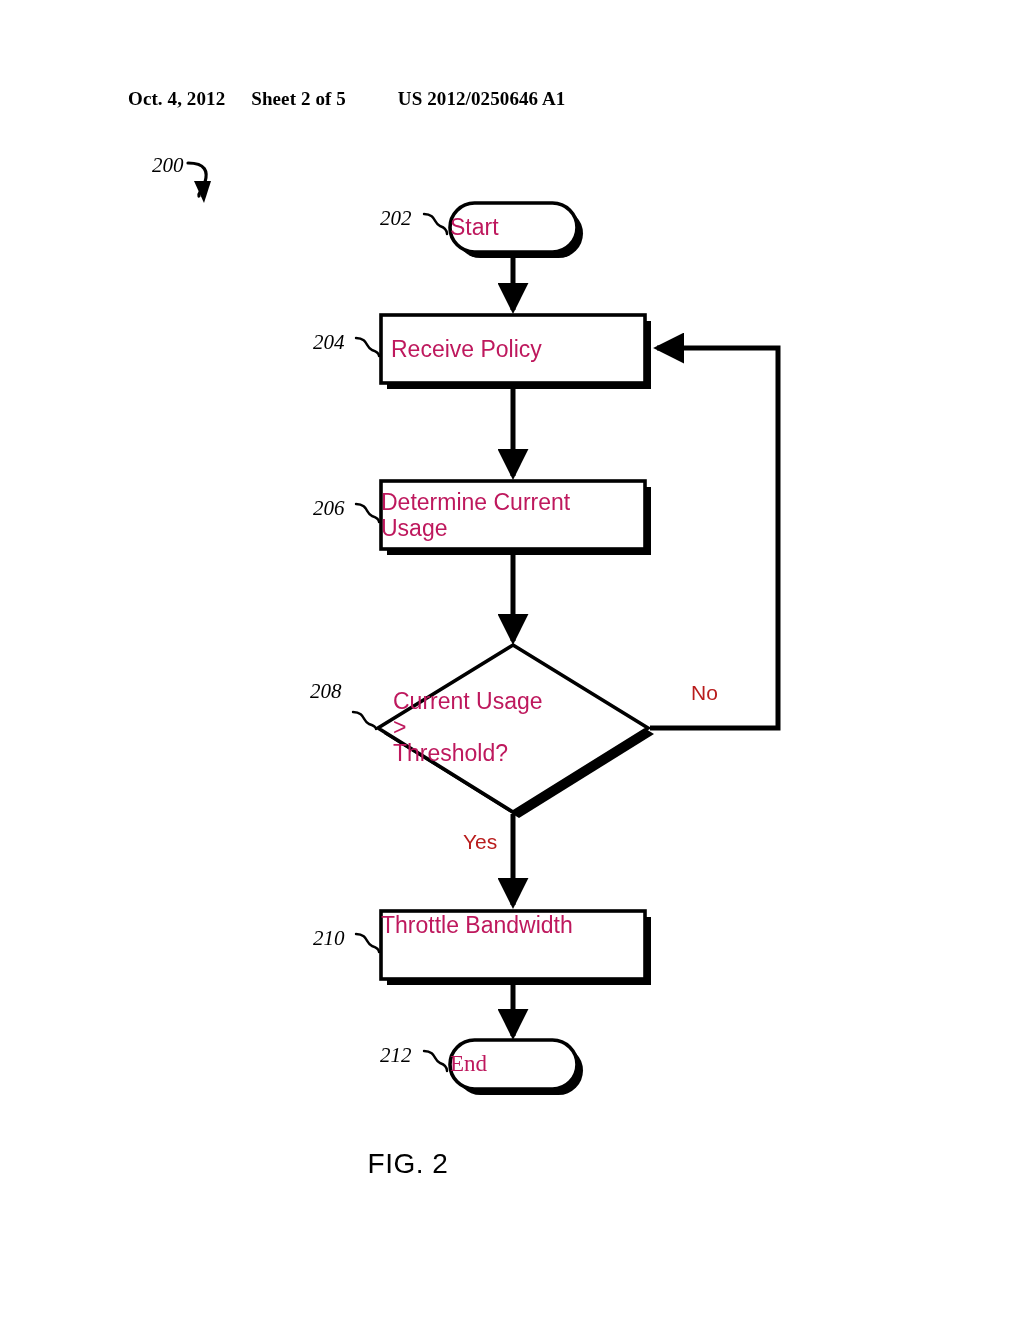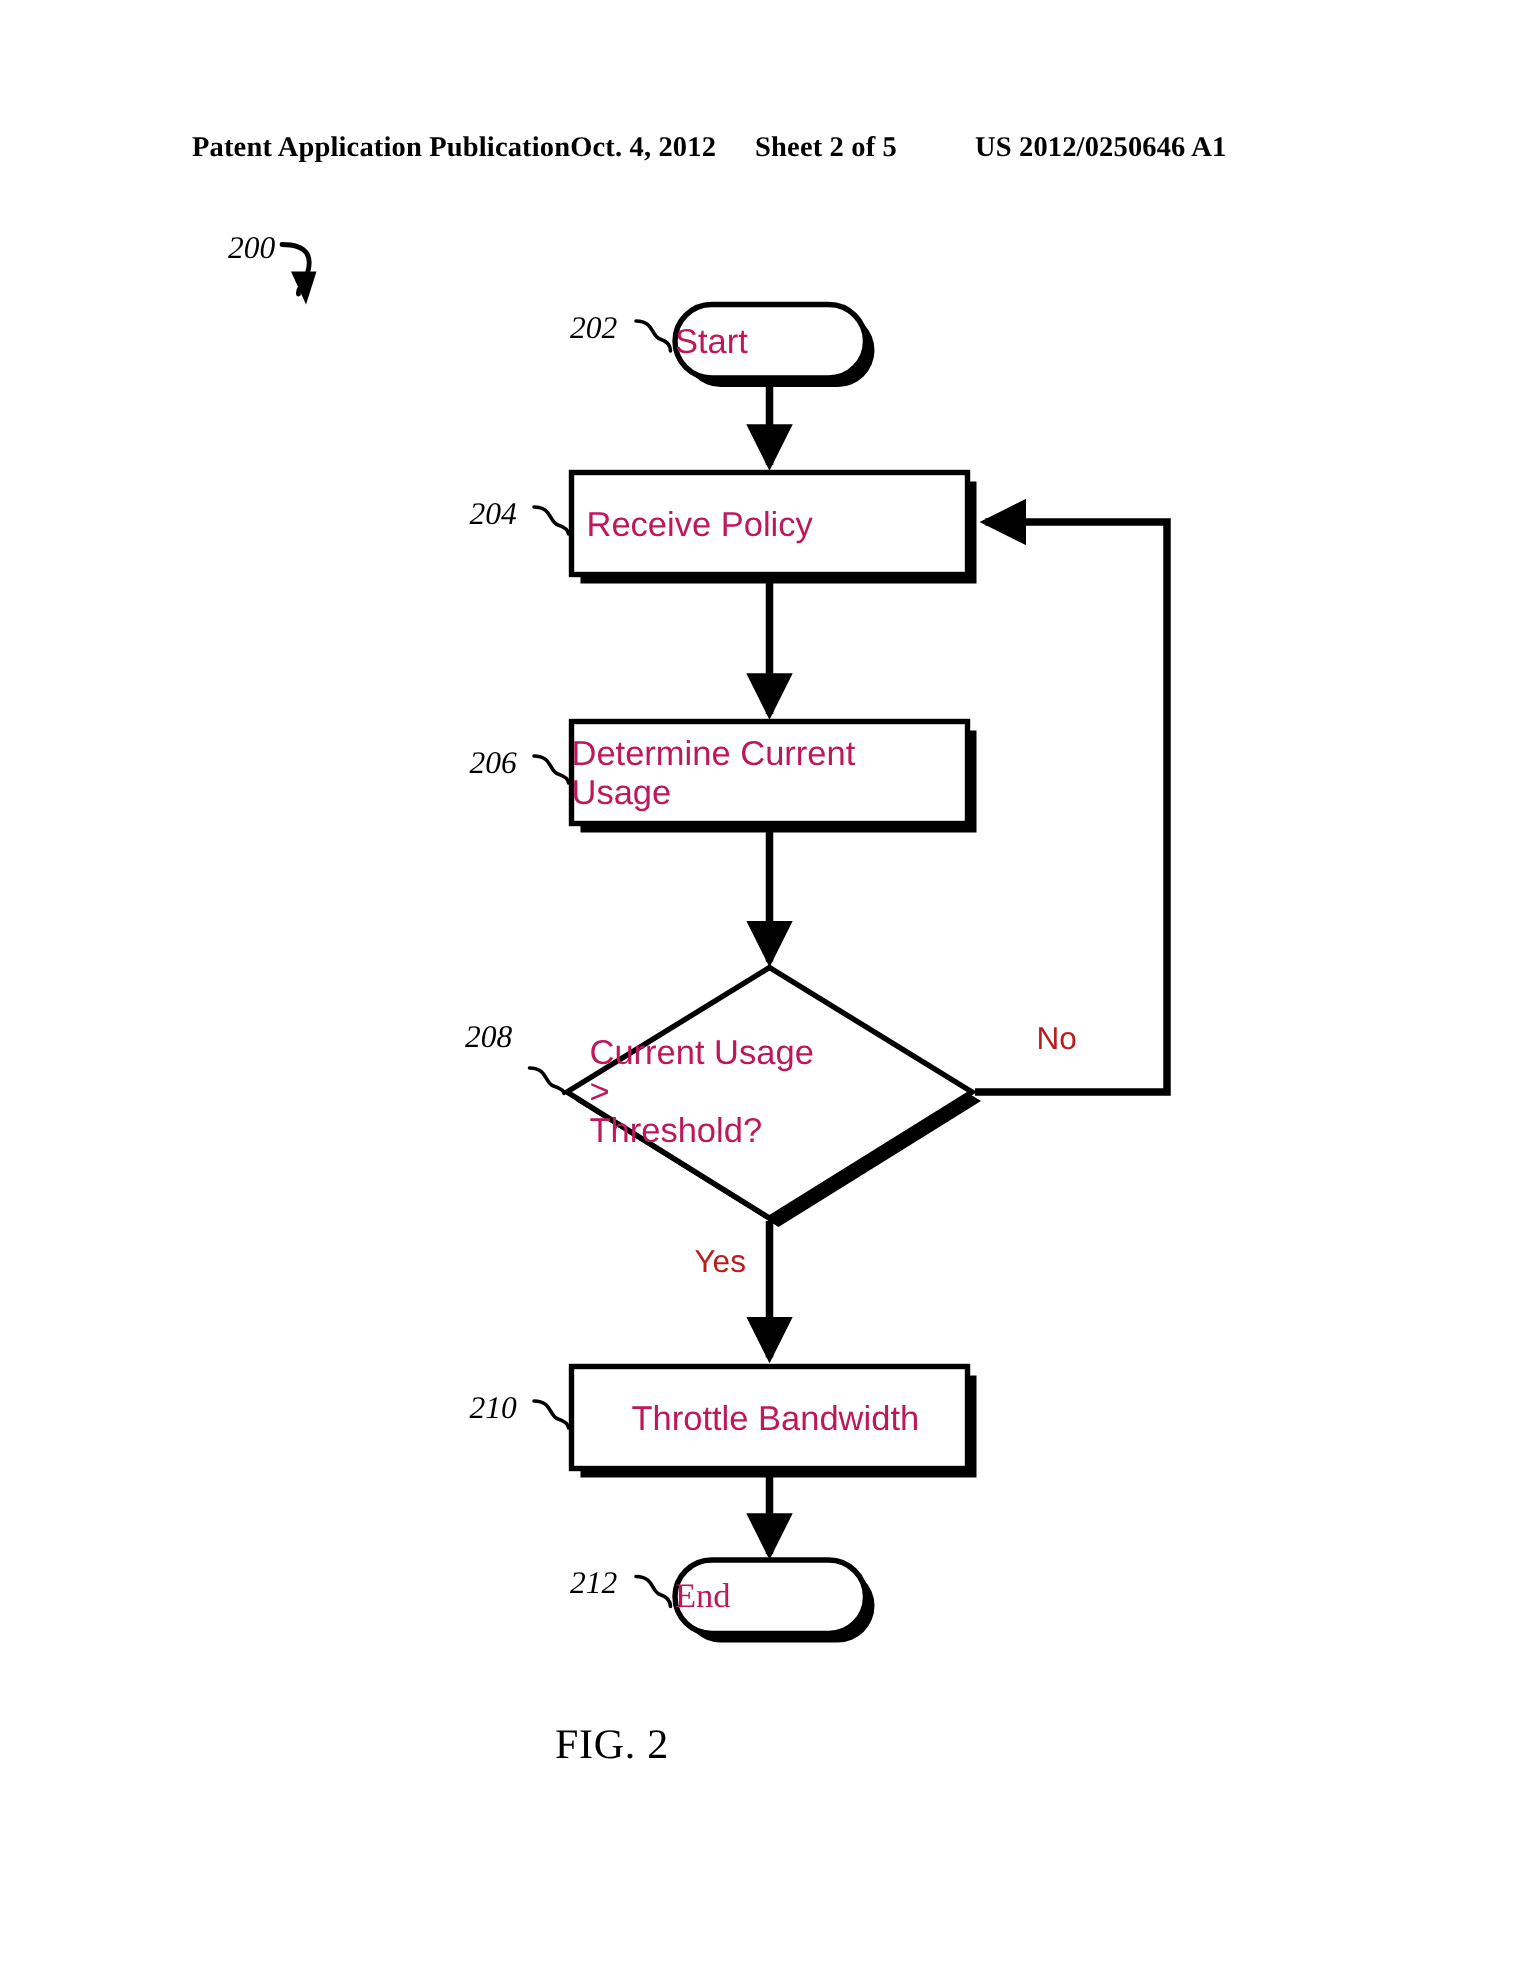--- a/index.html
+++ b/index.html
@@ -75,31 +75,30 @@
     color: #b91c1c;
   }
 
   
   .fig-caption {
     position: absolute;
     left: 0;
     width: 816px;
     top: 1148px;
     text-align: center;
-    font-family: Liberation Serif, serif;
+    font-family: Liberation Sans, sans-serif;
     font-size: 28px;
     letter-spacing: 0.5px;
     color: #000;
   }
 </style>
 </head>
 <body>
 
 <div class="page-header">
-  <span class="hdr-pub">Patent Application Publication</span>
   <span class="hdr-date">Oct. 4, 2012</span>
   <span class="hdr-sheet">Sheet 2 of 5</span>
   <span class="hdr-docnum">US 2012/0250646 A1</span>
 </div>
 
 <svg id="figure-canvas" viewBox="0 0 1024 1320" xmlns="http://www.w3.org/2000/svg">
 
   <defs>
     <marker id="arrowhead" viewBox="0 0 12 12" refX="10.5" refY="6" markerWidth="6.2" markerHeight="6.2" orient="auto-start-reverse">
       <path d="M 0 0 L 12 6 L 0 12 z" fill="#000"></path>
@@ -201,21 +200,21 @@
 <div class="ref-num" style="left:313px; top:496px;">206</div>
 <div class="node-text" style="left:381px; top:489px; width:264px;">Determine Current
 Usage</div>
 
 <div class="ref-num" style="left:310px; top:679px;">208</div>
 <div class="node-text" style="left:393px; top:688px; width:240px;">Current Usage
 &gt;
 Threshold?</div>
 
 <div class="ref-num" style="left:313px; top:926px;">210</div>
-<div class="node-text" style="left:381px; top:932px; width:264px;margin-left:40px;">Throttle Bandwidth</div>
+<div class="node-text" style="left:381px; top:912px; width:264px;">Throttle Bandwidth</div>
 
 <div class="ref-num" style="left:380px; top:1043px;">212</div>
 <div class="node-text" style="left:450px; top:1051px; width:127px;font-family:Liberation Serif, serif;">End</div>
 
 <div class="branch-label" style="left:691px; top:681px;">No</div>
 <div class="branch-label" style="left:463px; top:830px;">Yes</div>
 
 <div class="fig-caption">FIG. 2</div>
 
 </body></html>

